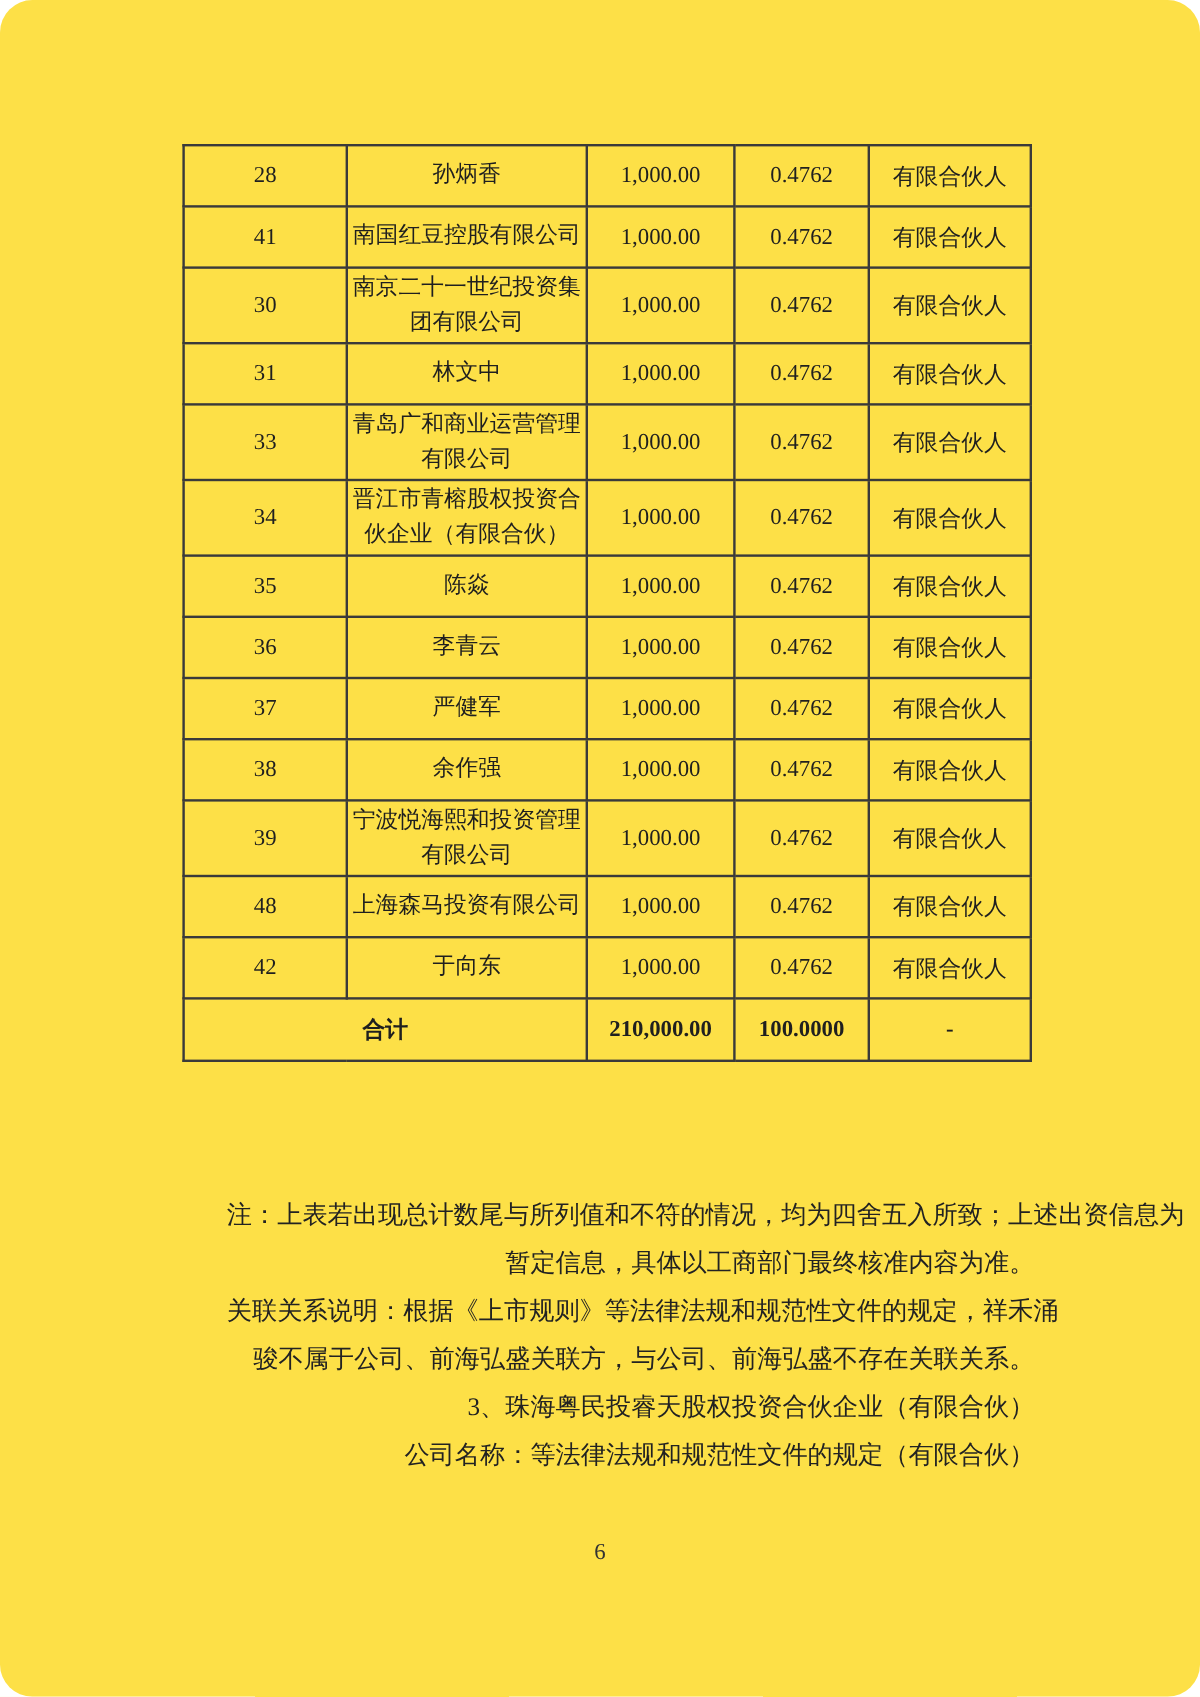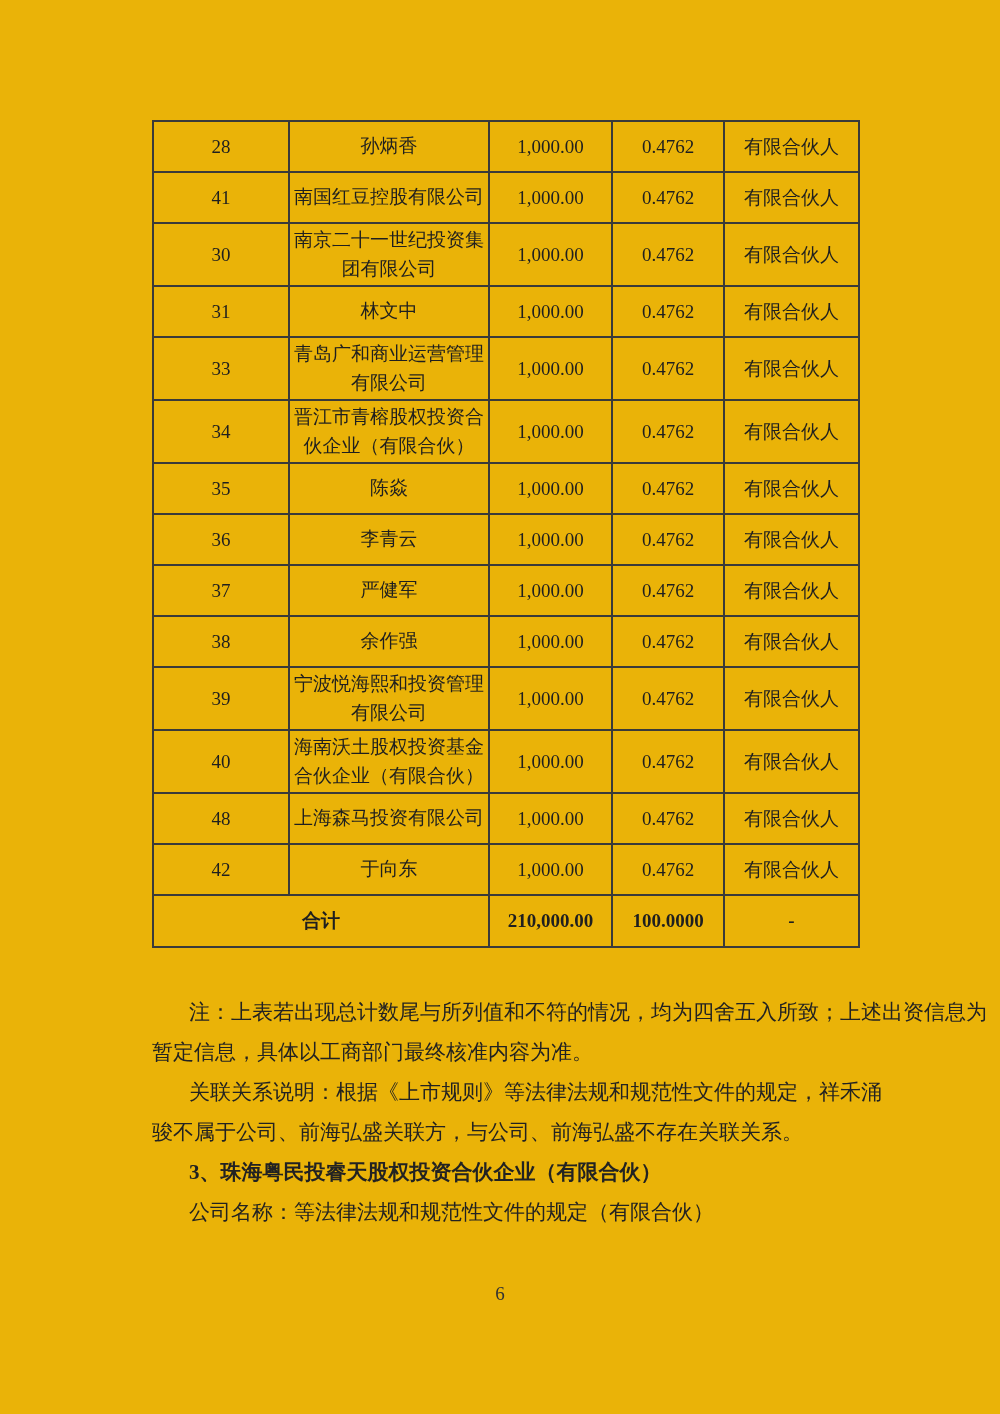--- a/index.html
+++ b/index.html
@@ -10,22 +10,23 @@
   body {
     width: 1000px;
     height: 1414px;
     position: relative;
     font-family: "Liberation Serif", "DejaVu Serif", serif;
     color: #1f1f1f;
   }
   .page {
     position: absolute;
     inset: 0;
-    background: #eab308;
+    background: #fde047;
     overflow: hidden;
+    border-radius: 27px;
   }
   table.partners {
     position: absolute;
     left: 152px;
     top: 120px;
     width: 706px;
     border-collapse: collapse;
     table-layout: fixed;
   }
   table.partners td {
@@ -51,23 +52,24 @@
     position: absolute;
     left: 152px;
     top: 992px;
     width: 710px;
     font-size: 21px;
     color: #222222;
   }
   .line {
     line-height: 40px;
     white-space: nowrap;
+    text-align: right;
   }
   .indent { padding-left: 37px; }
-  .bold { font-weight: bold; }
+  .bold { font-weight: normal; }
   .page-number {
     position: absolute;
     top: 1283px;
     left: 0;
     width: 100%;
     text-align: center;
     font-size: 19px;
     color: #333333;
   }
 </style>
@@ -171,28 +173,20 @@
 
   <tr class="data-row tall">
     <td>39</td>
     <td class="name-cell">宁波悦海熙和投资管理
 有限公司</td>
     <td>1,000.00</td>
     <td>0.4762</td>
     <td>有限合伙人</td>
   </tr>
 
-  <tr class="data-row tall">
-    <td>40</td>
-    <td class="name-cell">海南沃土股权投资基金
-合伙企业（有限合伙）</td>
-    <td>1,000.00</td>
-    <td>0.4762</td>
-    <td>有限合伙人</td>
-  </tr>
 
   <tr class="data-row">
     <td>48</td>
     <td class="name-cell">上海森马投资有限公司</td>
     <td>1,000.00</td>
     <td>0.4762</td>
     <td>有限合伙人</td>
   </tr>
 
   <tr class="data-row">

